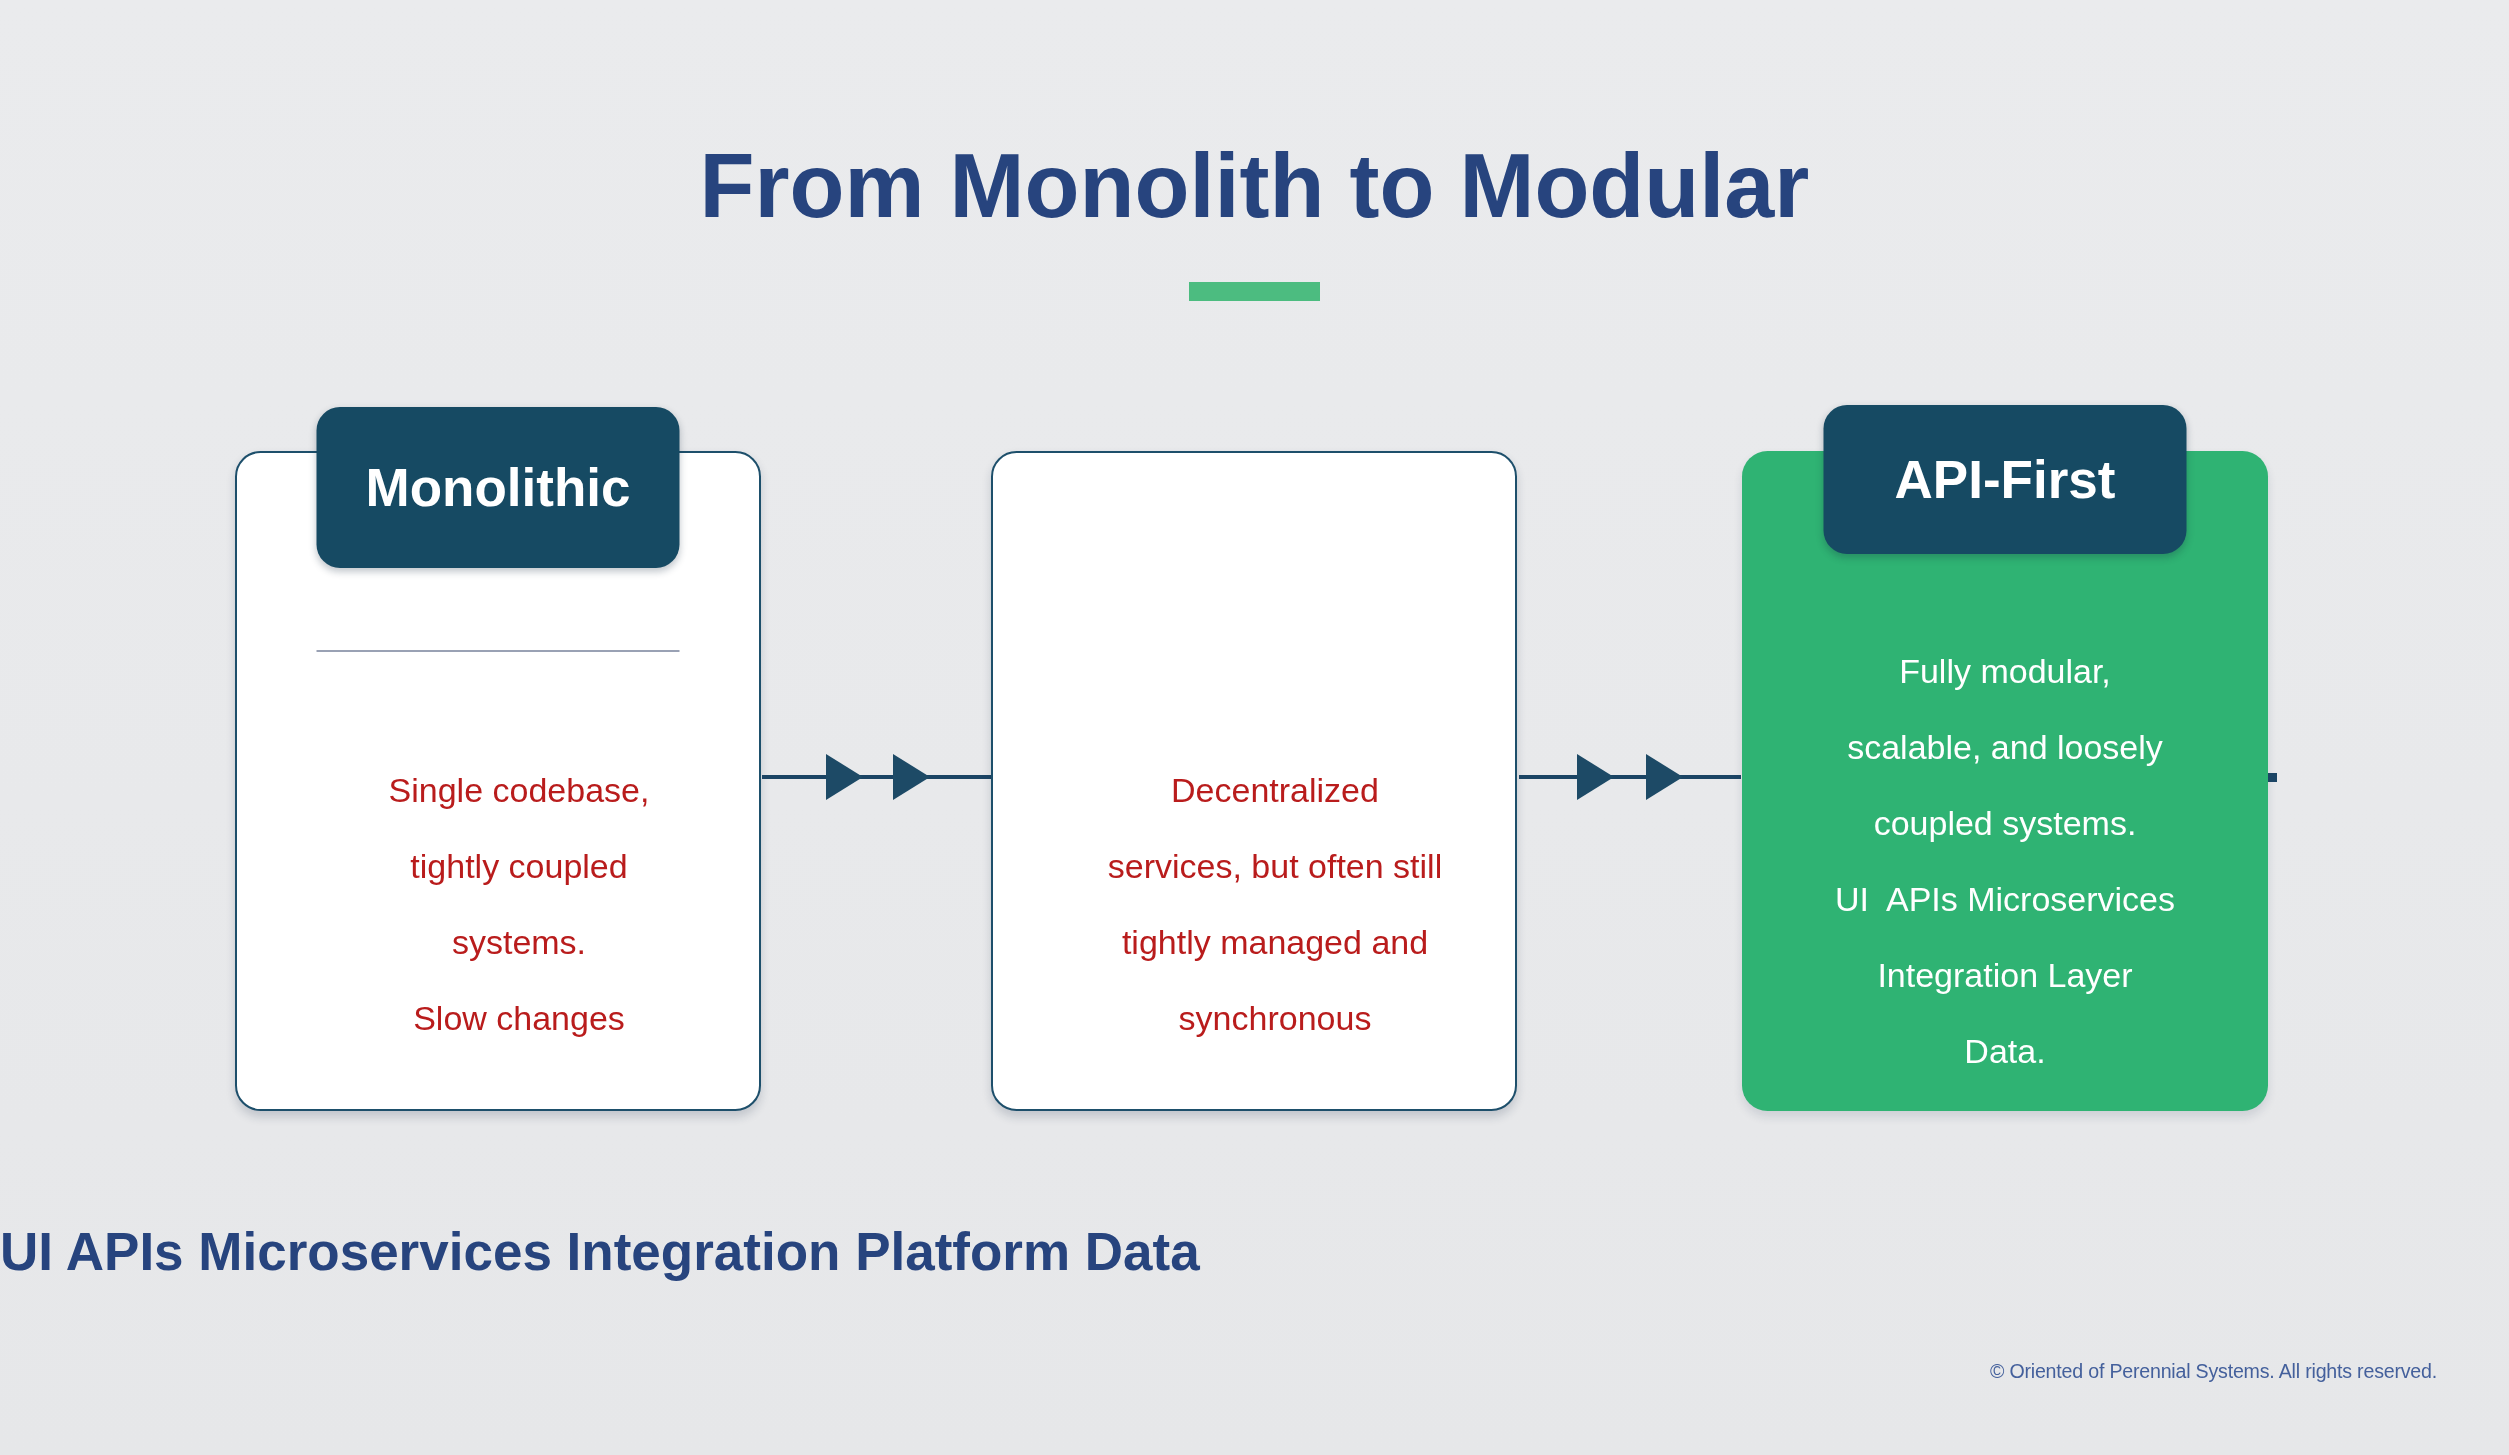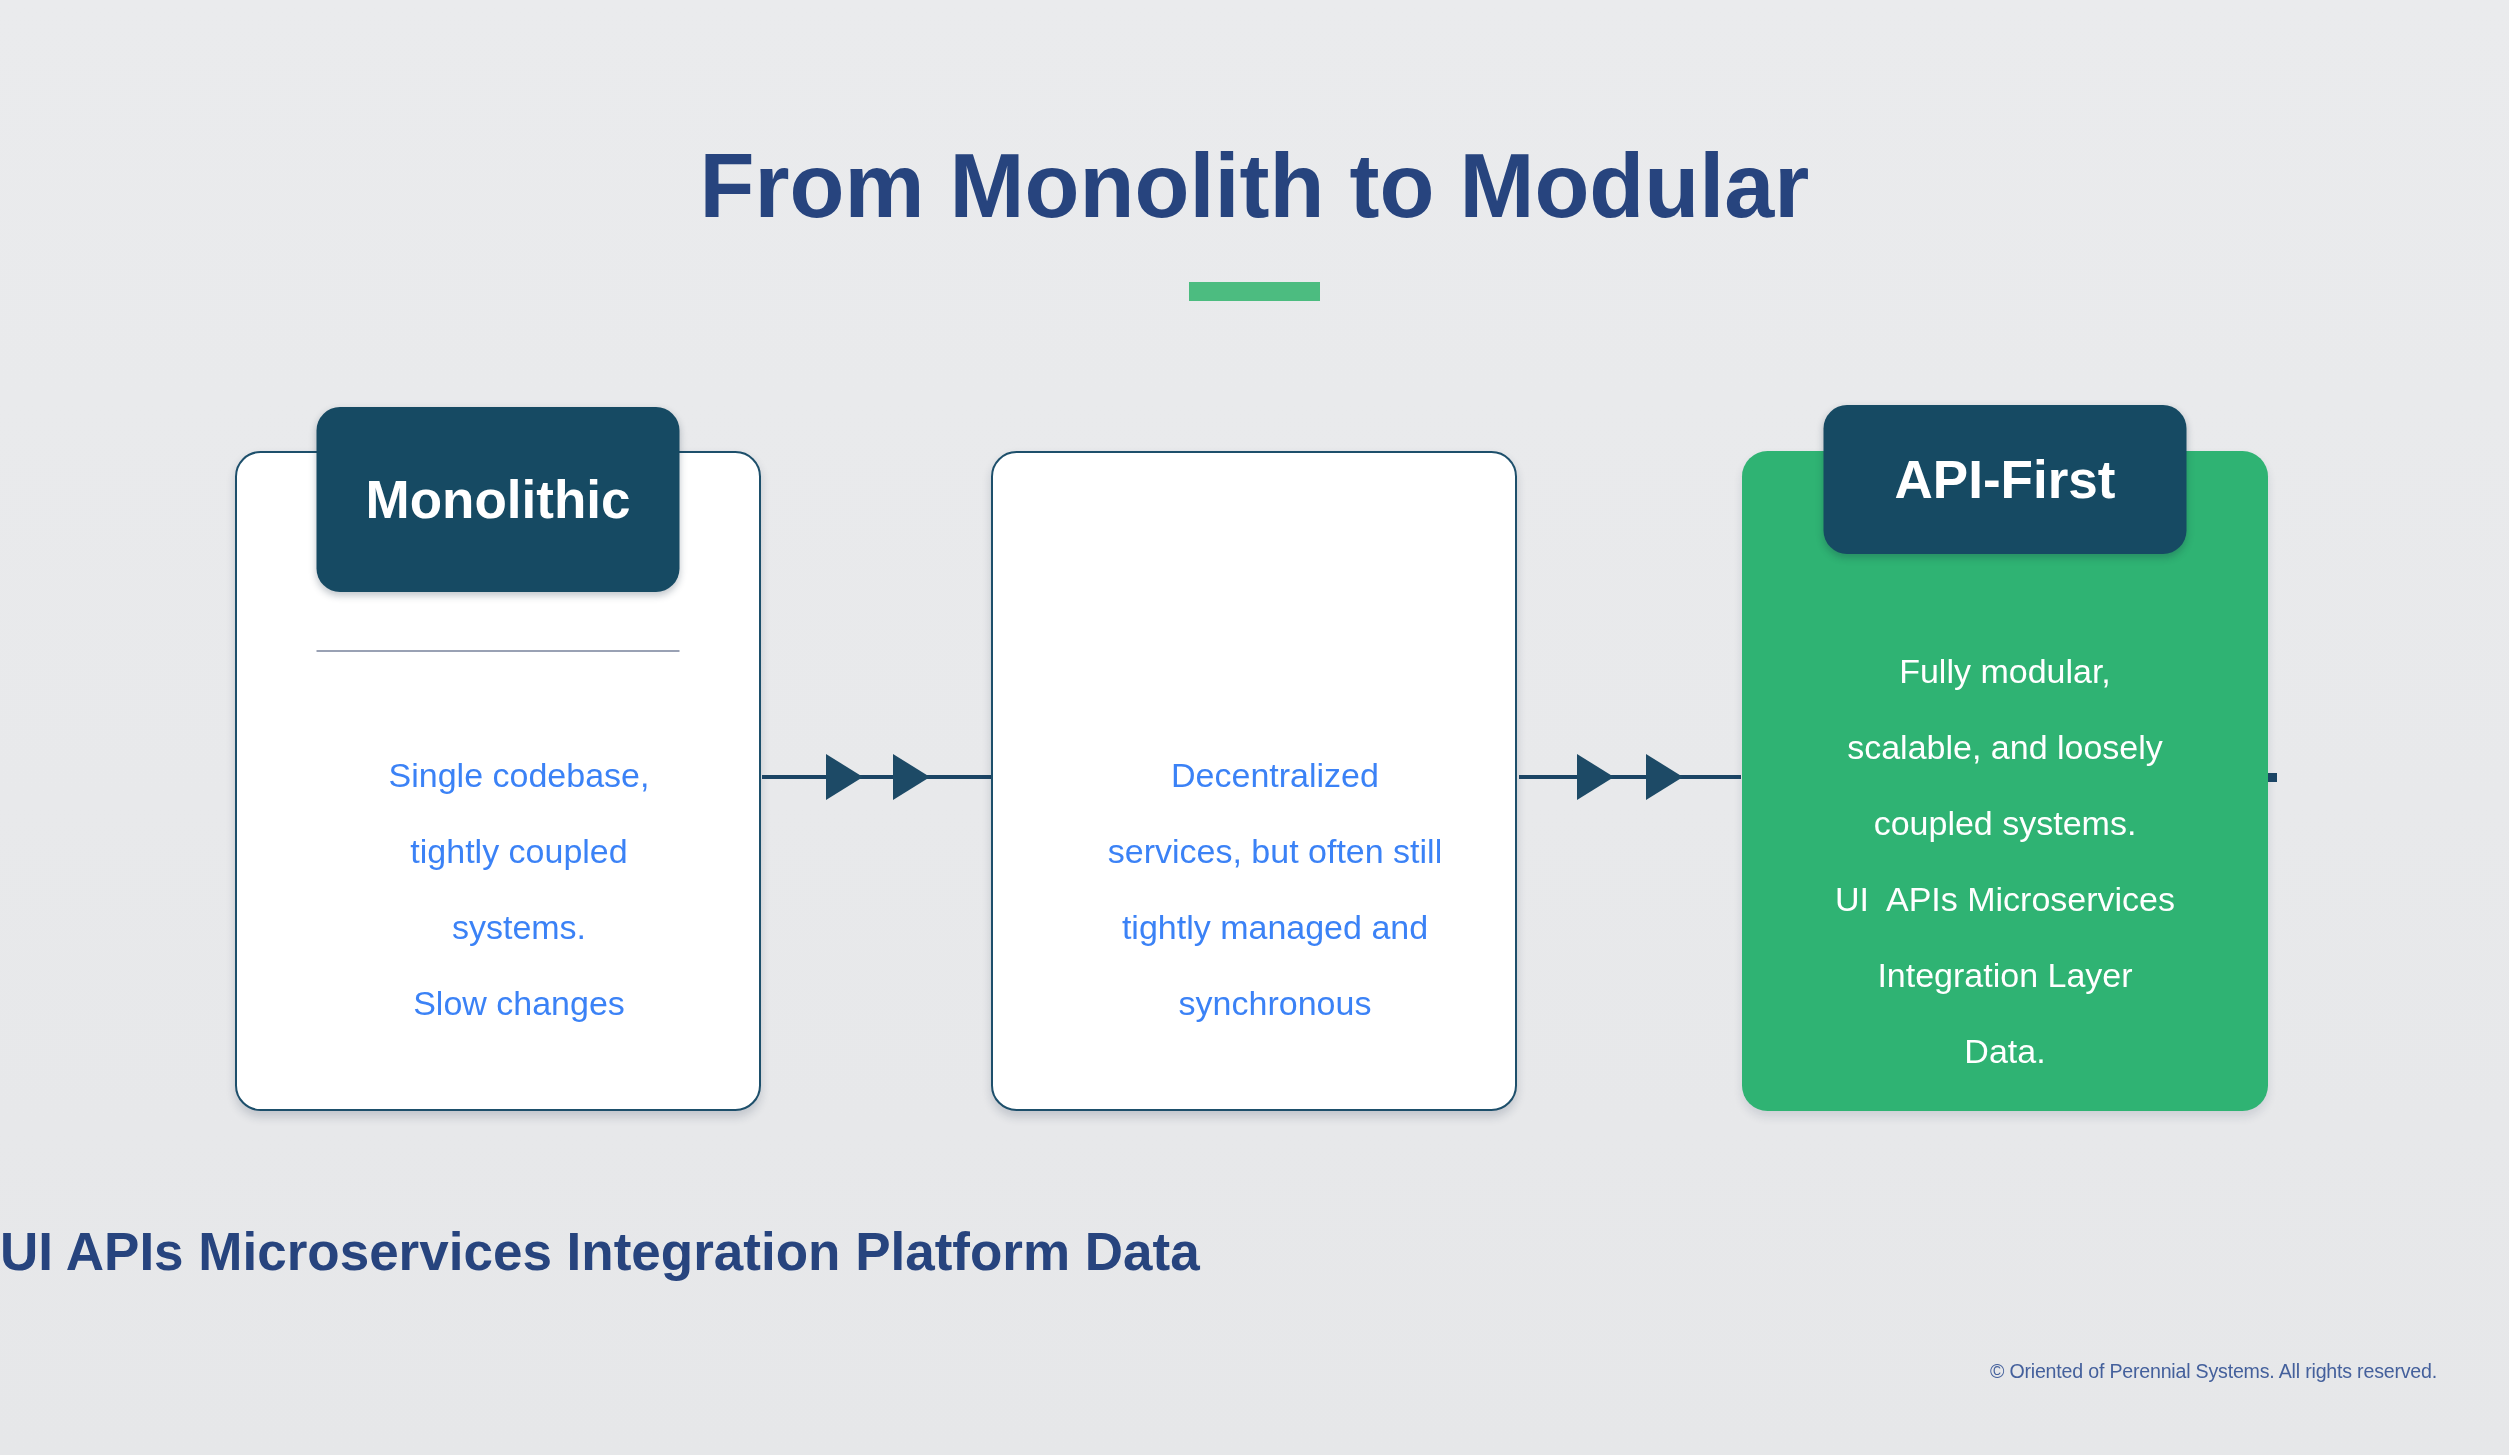--- a/index.html
+++ b/index.html
@@ -67,42 +67,42 @@
     align-items: center;
     justify-content: center;
     text-align: center;
     color: #ffffff;
     font-size: 53px;
     font-weight: 700;
     line-height: 63px;
     white-space: pre-wrap;
     box-shadow: 0 3.9px 7.8px rgba(20, 40, 60, 0.25);
   }
-  .badge-1 { top: -46px; height: 185px; align-items: center; }
+  .badge-1 { top: -46px; height: 161px; align-items: center; }
   .badge-2 { top: -49px; height: 215px; }
   .badge-3 { top: -46px; height: 149px; }
   .divider {
     position: absolute;
     top: 197px;
     left: 50%;
     transform: translateX(-50%);
     width: 363px;
     height: 2px;
     background: #99a1b4;
   }
   .card-body {
     position: absolute;
     left: 0;
     right: 0;
     text-align: center;
     font-size: 34px;
     line-height: 76px;
     white-space: pre-wrap;
   }
-  .card.light .card-body { color: #3b82f6; top: 284px; margin-left: 42px; }
+  .card.light .card-body { color: #b91c1c; top: 299px; margin-left: 42px; }
   .card.green .card-body { color: #ffffff; top: 182px; }
   .arrow-line {
     position: absolute;
     top: 775px;
     height: 3.9px;
     background: #1b4464;
   }
   .arrow-line-1 { left: 762px; width: 229px; }
   .arrow-line-2 { left: 1519px; width: 222px; }
   .arrow-tri {

